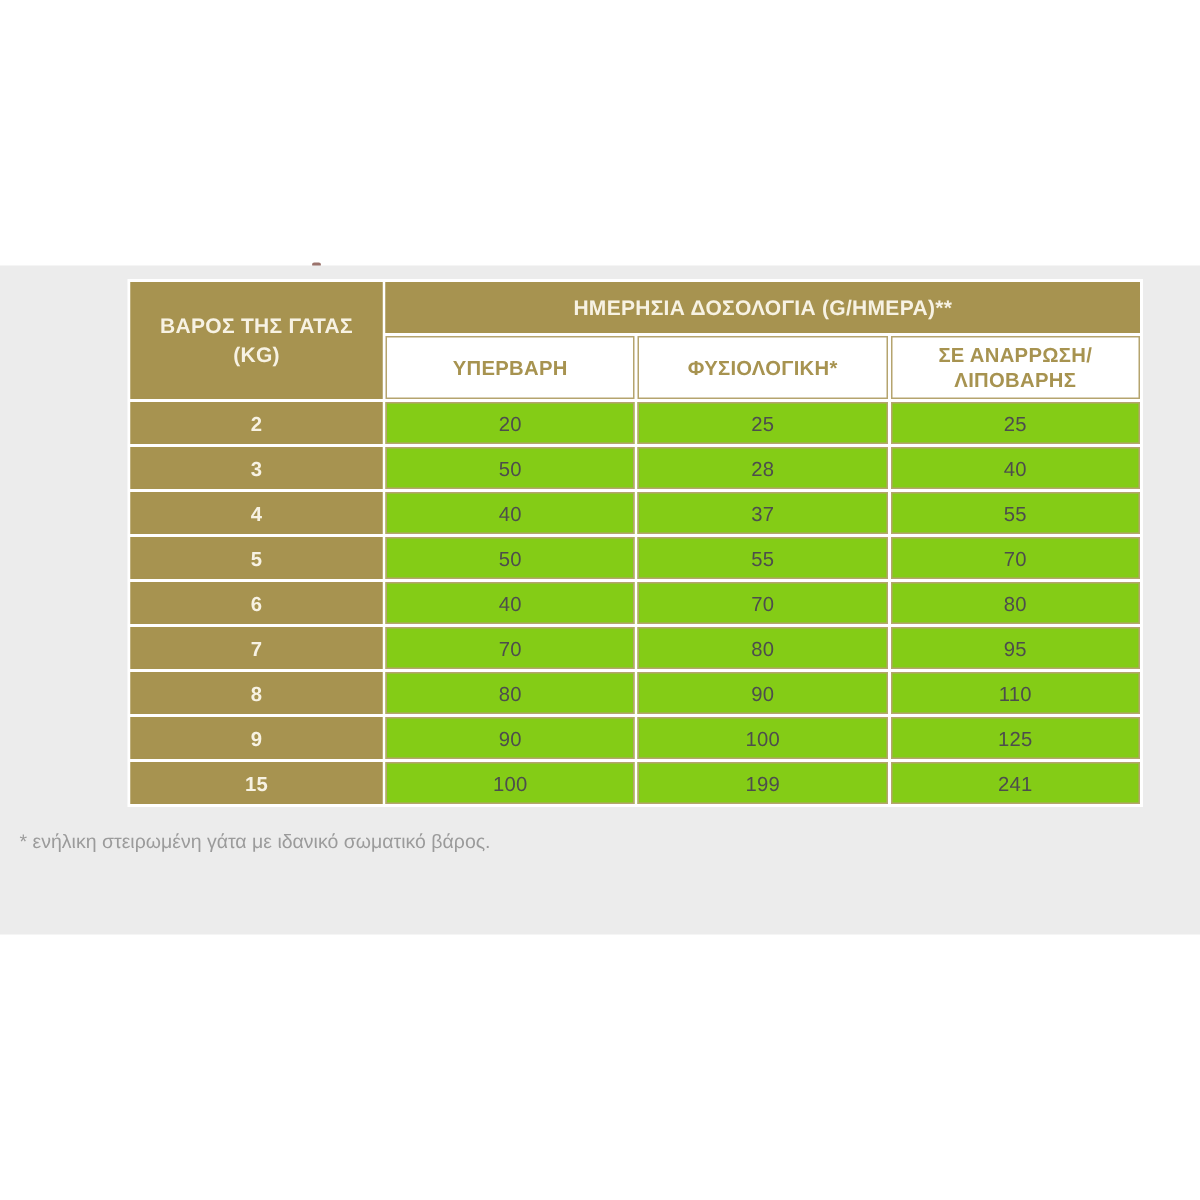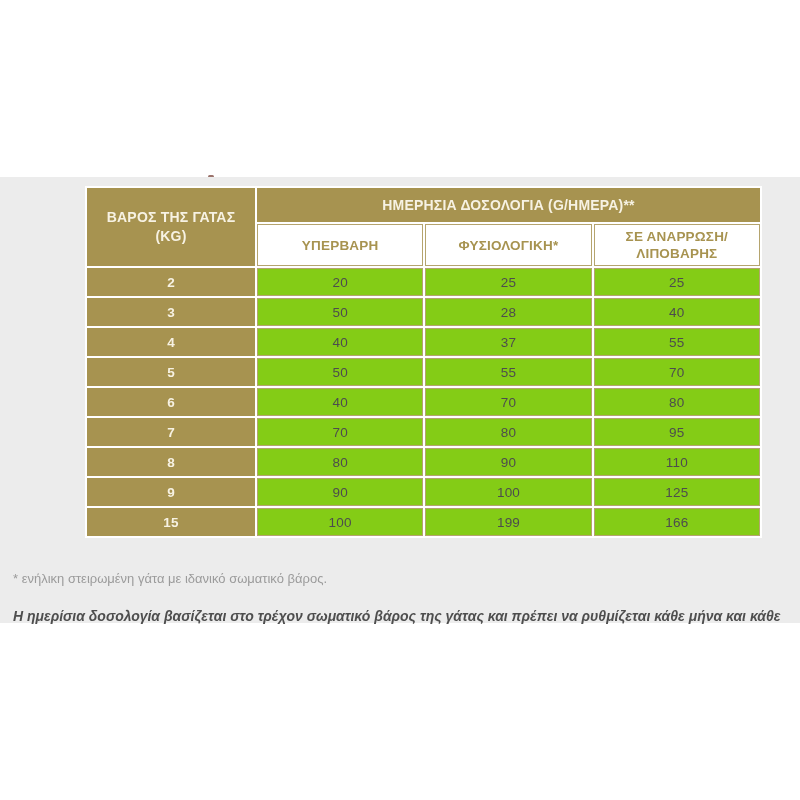--- a/index.html
+++ b/index.html
@@ -85,21 +85,21 @@
     height: 28px;
   }
   td.val {
     background: #84cc16;
     border: 1px solid var(--gold-border, #b5a46e);
     color: var(--value-text, #4d4d4d);
     font-size: 13.5px;
     height: 28px;
   }
   .footnote-1 {
-    margin: 32px 18px 0 13px;
+    margin: 14px 18px 0 13px;
     color: var(--note-gray, #9b9b9b);
     font-size: 13px;
     line-height: 17px;
   }
   .footnote-2 {
     margin: 20px 18px 0 13px;
     max-width: 778px;
     color: var(--note-dark, #4e4e4e);
     font-size: 14px;
     font-weight: bold;
@@ -179,22 +179,21 @@
         <tr>
           <td class="kg">9</td>
           <td class="val">90</td>
           <td class="val">100</td>
           <td class="val">125</td>
         </tr>
         <tr>
           <td class="kg">15</td>
           <td class="val">100</td>
           <td class="val">199</td>
-          <td class="val">166</td>
+          <td class="val">241</td>
         </tr>
       </tbody>
     </table>
 
     <p class="footnote-1">* ενήλικη στειρωμένη γάτα με ιδανικό σωματικό βάρος.</p>
-    <p class="footnote-2">Η ημερίσια δοσολογία βασίζεται στο τρέχον σωματικό βάρος της γάτας και πρέπει να ρυθμίζεται κάθε μήνα και κάθε εβδομάδα μέσο-μακροπρόθεσμα.</p>
 
   </div>
 </div>
 
 </body></html>

